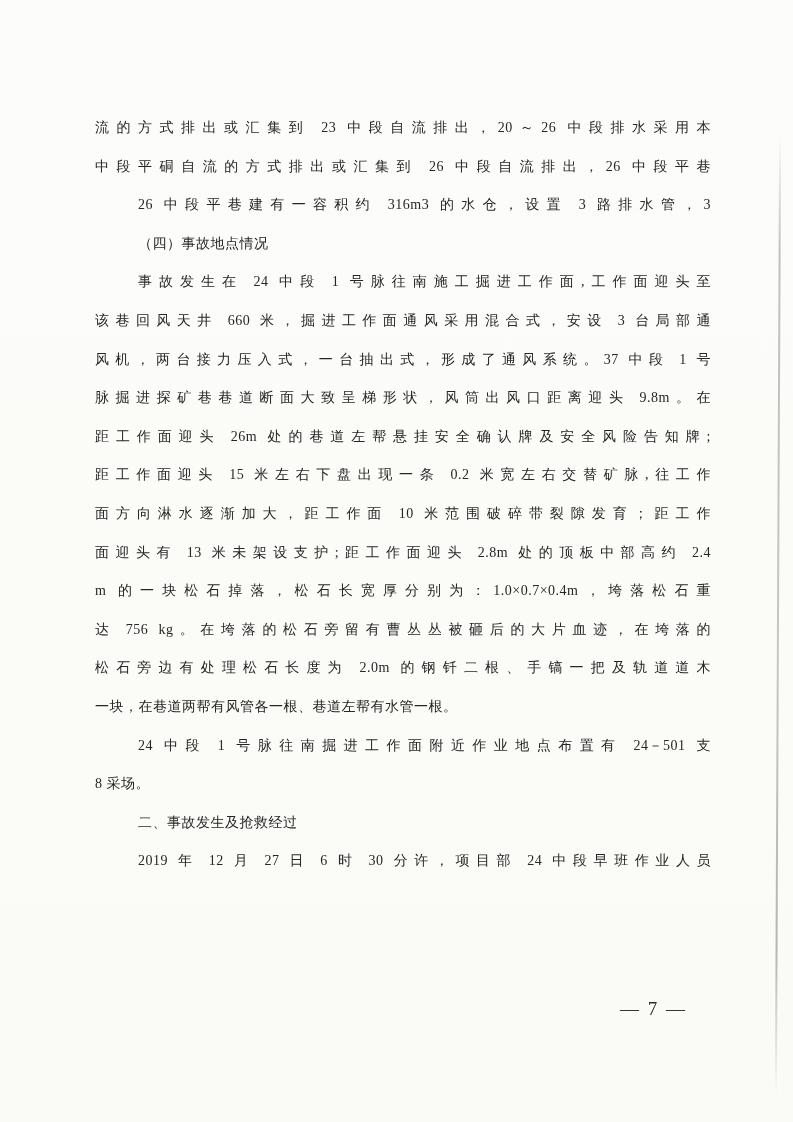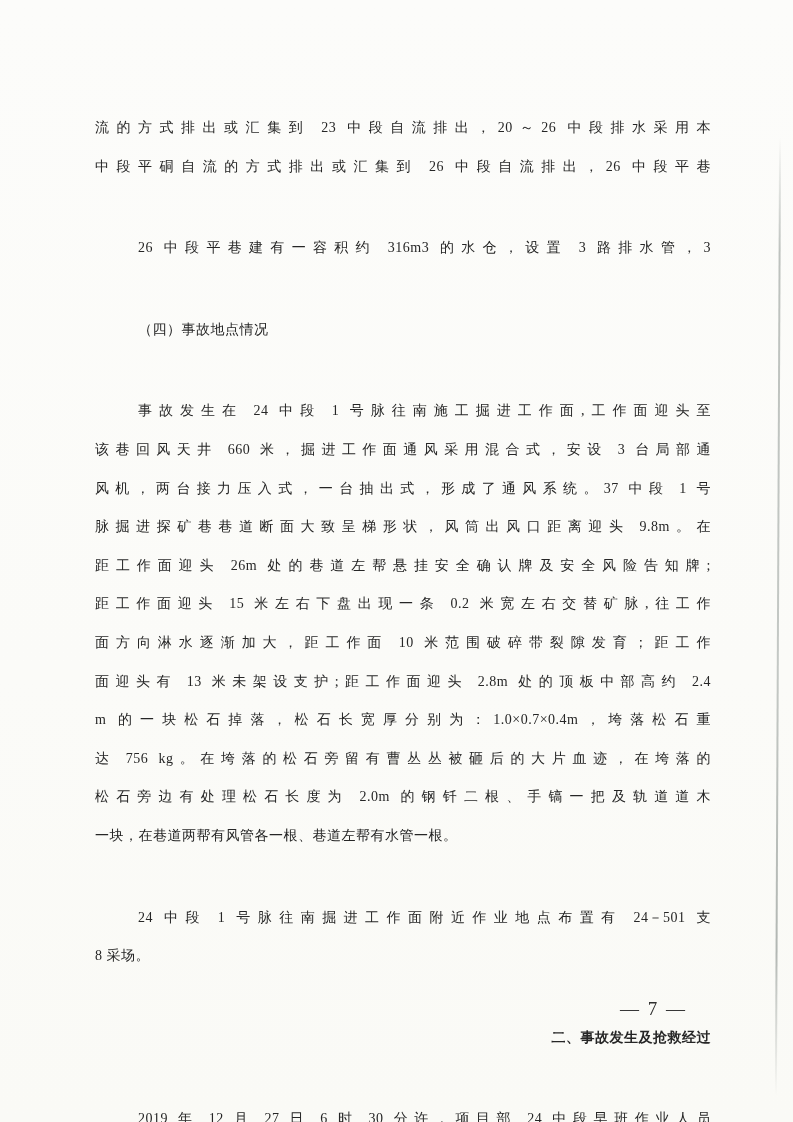--- a/index.html
+++ b/index.html
@@ -21,22 +21,22 @@
   .line {
     font-size: 14px;
     line-height: 38.6px;
     height: 38.6px;
     color: #262626;
     letter-spacing: 0.5px;
     text-align: left;
     overflow: visible;
   }
   .fill { text-align: justify; text-align-last: justify; }
-  .indent { padding-left: 43px; margin-top: 43px; }
-  .bold { font-weight: 700; text-align: right; }
+  .indent { padding-left: 43px; }
+  .bold { font-weight: 400; }
   .kai { font-weight: 400; }
   .page-number {
     position: absolute;
     top: 998px; right: 106px;
     font-size: 19px;
     color: #2e2e2e;
     letter-spacing: 2px;
   }
   .scan-edge-line {
     position: absolute;

